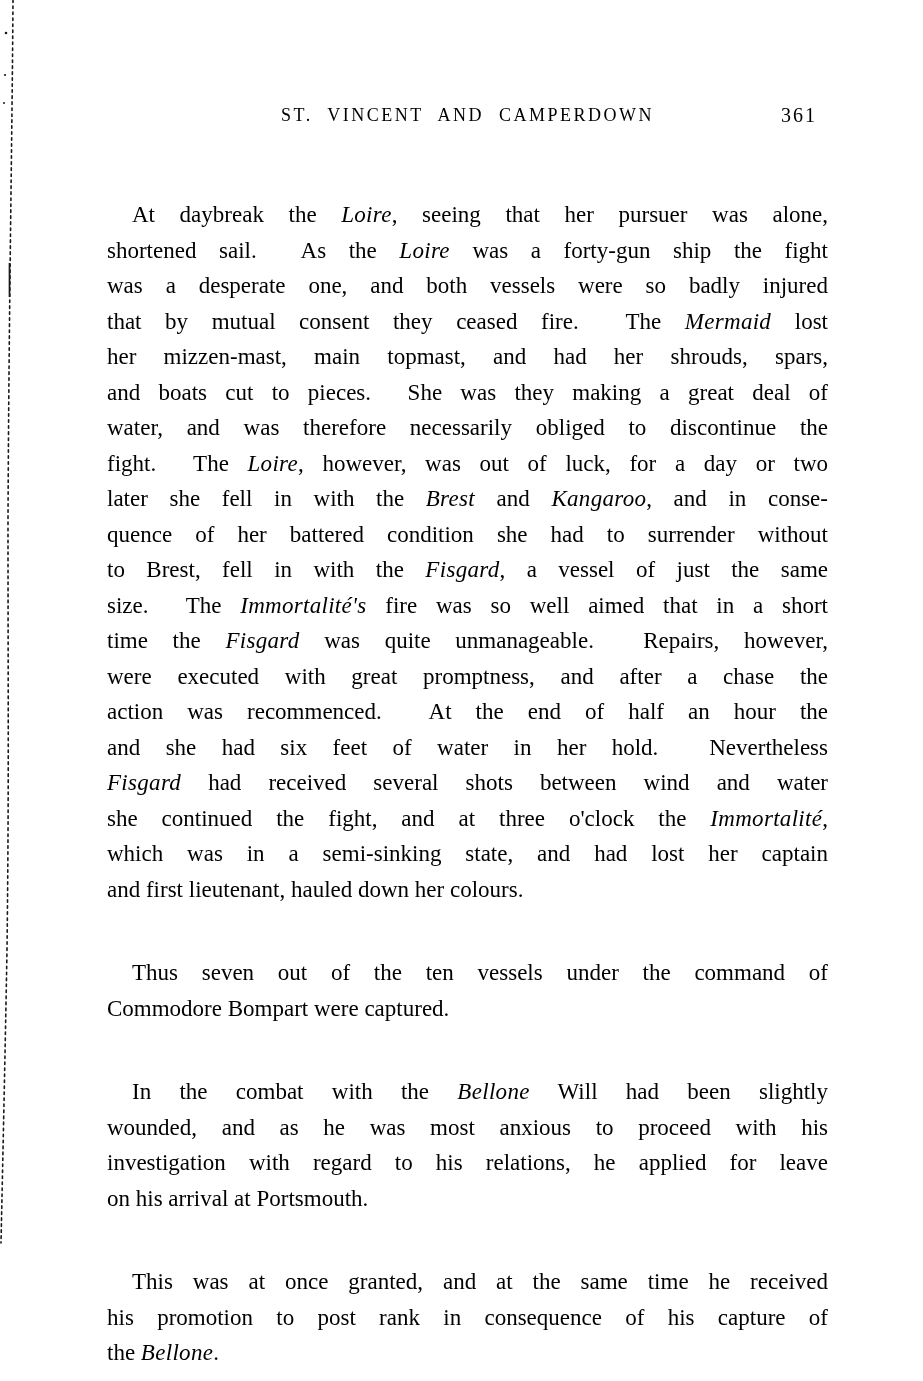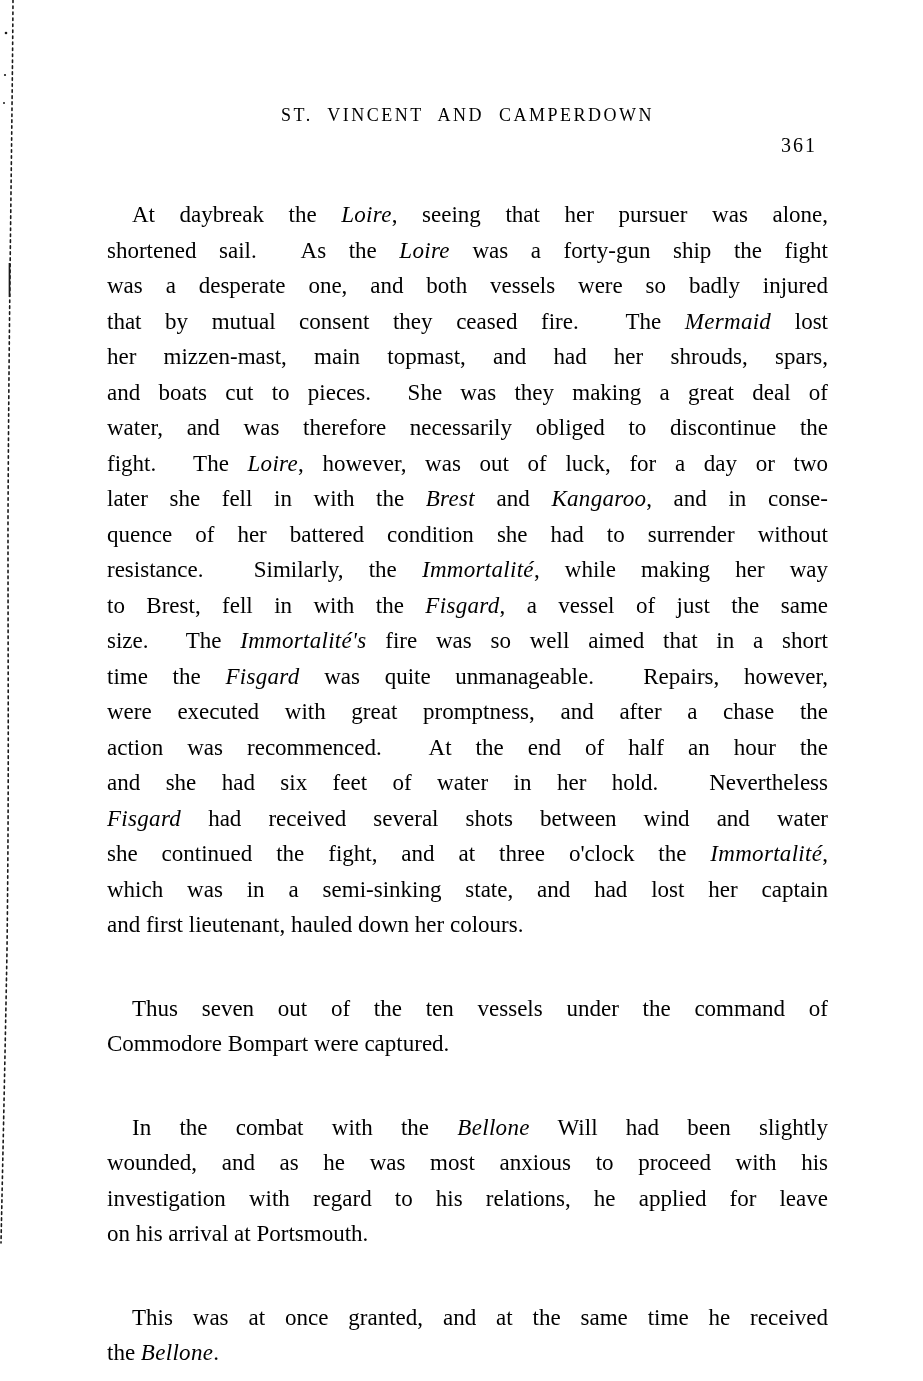--- a/index.html
+++ b/index.html
@@ -38,21 +38,20 @@
     word-spacing: 8px;
     white-space: nowrap;
   }
   .page-number {
     position: absolute;
     right: 11px;
     top: 0;
     font-size: 20px;
     line-height: 24px;
     letter-spacing: 2px;
-    margin-top: 30px;
   }
   .text-block {
     position: absolute;
     top: 149px;
     left: 107px;
     width: 721px;
     font-size: 23px;
     line-height: 35.5px;
   }
   .paragraph {
@@ -98,21 +97,20 @@
         <div class="line first"><span>At daybreak the </span><i>Loire</i><span>, seeing that her pursuer was alone,</span></div>
         <div class="line"><span>shortened sail.  As the </span><i>Loire</i><span> was a forty-gun ship the fight</span></div>
         <div class="line"><span>was a desperate one, and both vessels were so badly injured</span></div>
         <div class="line"><span>that by mutual consent they ceased fire.  The </span><i>Mermaid</i><span> lost</span></div>
         <div class="line"><span>her mizzen-mast, main topmast, and had her shrouds, spars,</span></div>
         <div class="line"><span>and boats cut to pieces.  She was they making a great deal of</span></div>
         <div class="line"><span>water, and was therefore necessarily obliged to discontinue the</span></div>
         <div class="line"><span>fight.  The </span><i>Loire</i><span>, however, was out of luck, for a day or two</span></div>
         <div class="line"><span>later she fell in with the </span><i>Brest</i><span> and </span><i>Kangaroo</i><span>, and in conse-</span></div>
         <div class="line"><span>quence of her battered condition she had to surrender without</span></div>
-        <div class="line"><span>resistance.  Similarly, the </span><i>Immortalité</i><span>, while making her way</span></div>
         <div class="line"><span>to Brest, fell in with the </span><i>Fisgard</i><span>, a vessel of just the same</span></div>
         <div class="line"><span>size.  The </span><i>Immortalité's</i><span> fire was so well aimed that in a short</span></div>
         <div class="line"><span>time the </span><i>Fisgard</i><span> was quite unmanageable.  Repairs, however,</span></div>
         <div class="line"><span>were executed with great promptness, and after a chase the</span></div>
         <div class="line"><span>action was recommenced.  At the end of half an hour the</span></div>
         <div class="line"><span>and she had six feet of water in her hold.  Nevertheless</span></div>
         <div class="line"><i>Fisgard</i><span> had received several shots between wind and water</span></div>
         <div class="line"><span>she continued the fight, and at three o'clock the </span><i>Immortalité</i><span>,</span></div>
         <div class="line"><span>which was in a semi-sinking state, and had lost her captain</span></div>
         <div class="line last"><span>and first lieutenant, hauled down her colours.</span></div>
@@ -122,17 +120,18 @@
         <div class="line last"><span>Commodore Bompart were captured.</span></div>
       </div>
       <div class="paragraph">
         <div class="line first"><span>In the combat with the </span><i>Bellone</i><span> Will had been slightly</span></div>
         <div class="line"><span>wounded, and as he was most anxious to proceed with his</span></div>
         <div class="line"><span>investigation with regard to his relations, he applied for leave</span></div>
         <div class="line last"><span>on his arrival at Portsmouth.</span></div>
       </div>
       <div class="paragraph">
         <div class="line first"><span>This was at once granted, and at the same time he received</span></div>
+        <div class="line"><span>his promotion to post rank in consequence of his capture of</span></div>
         <div class="line last"><span>the </span><i>Bellone</i><span>.</span></div>
       </div>
     </div>
 
 </div>
 
 </body></html>

